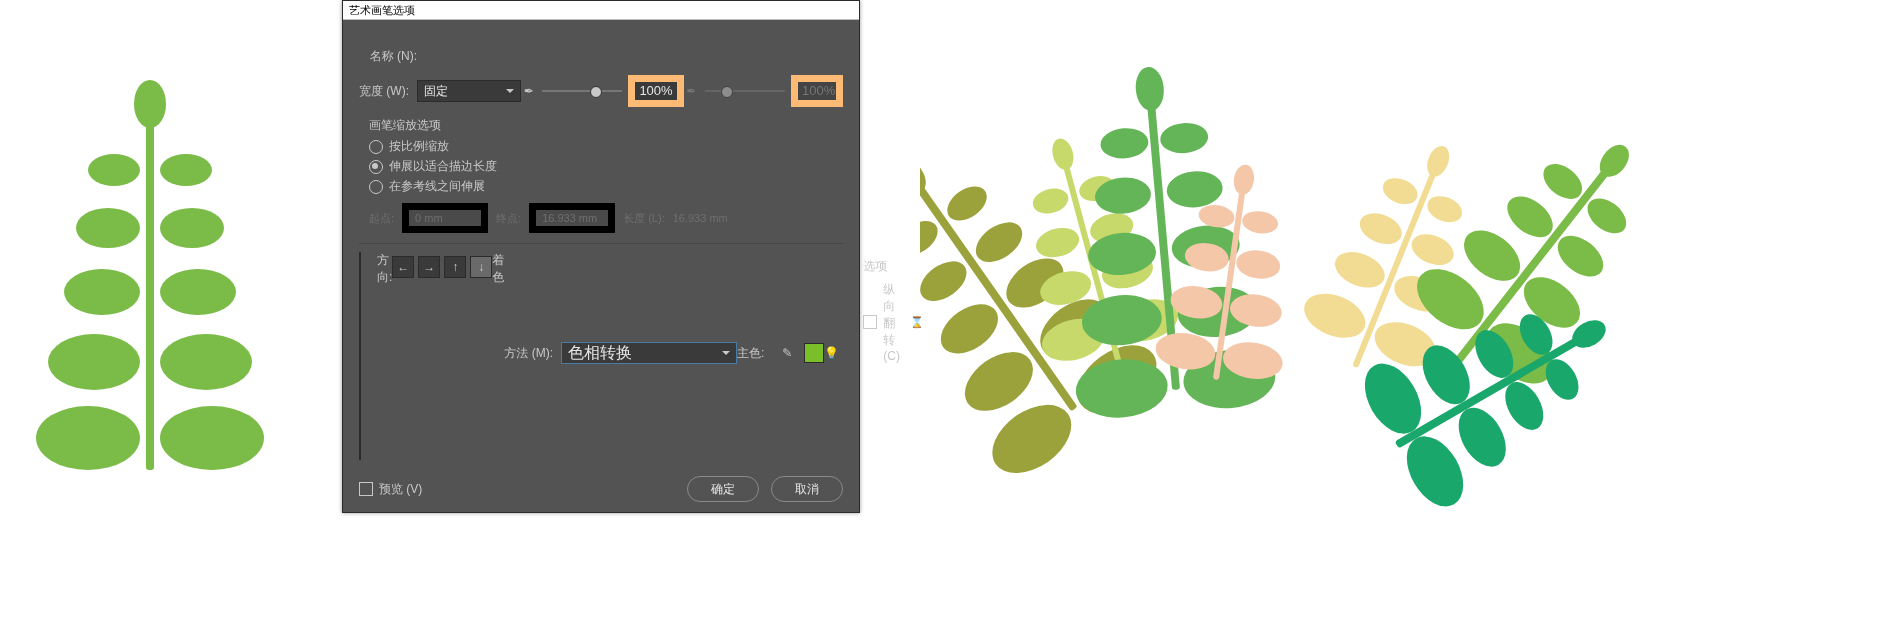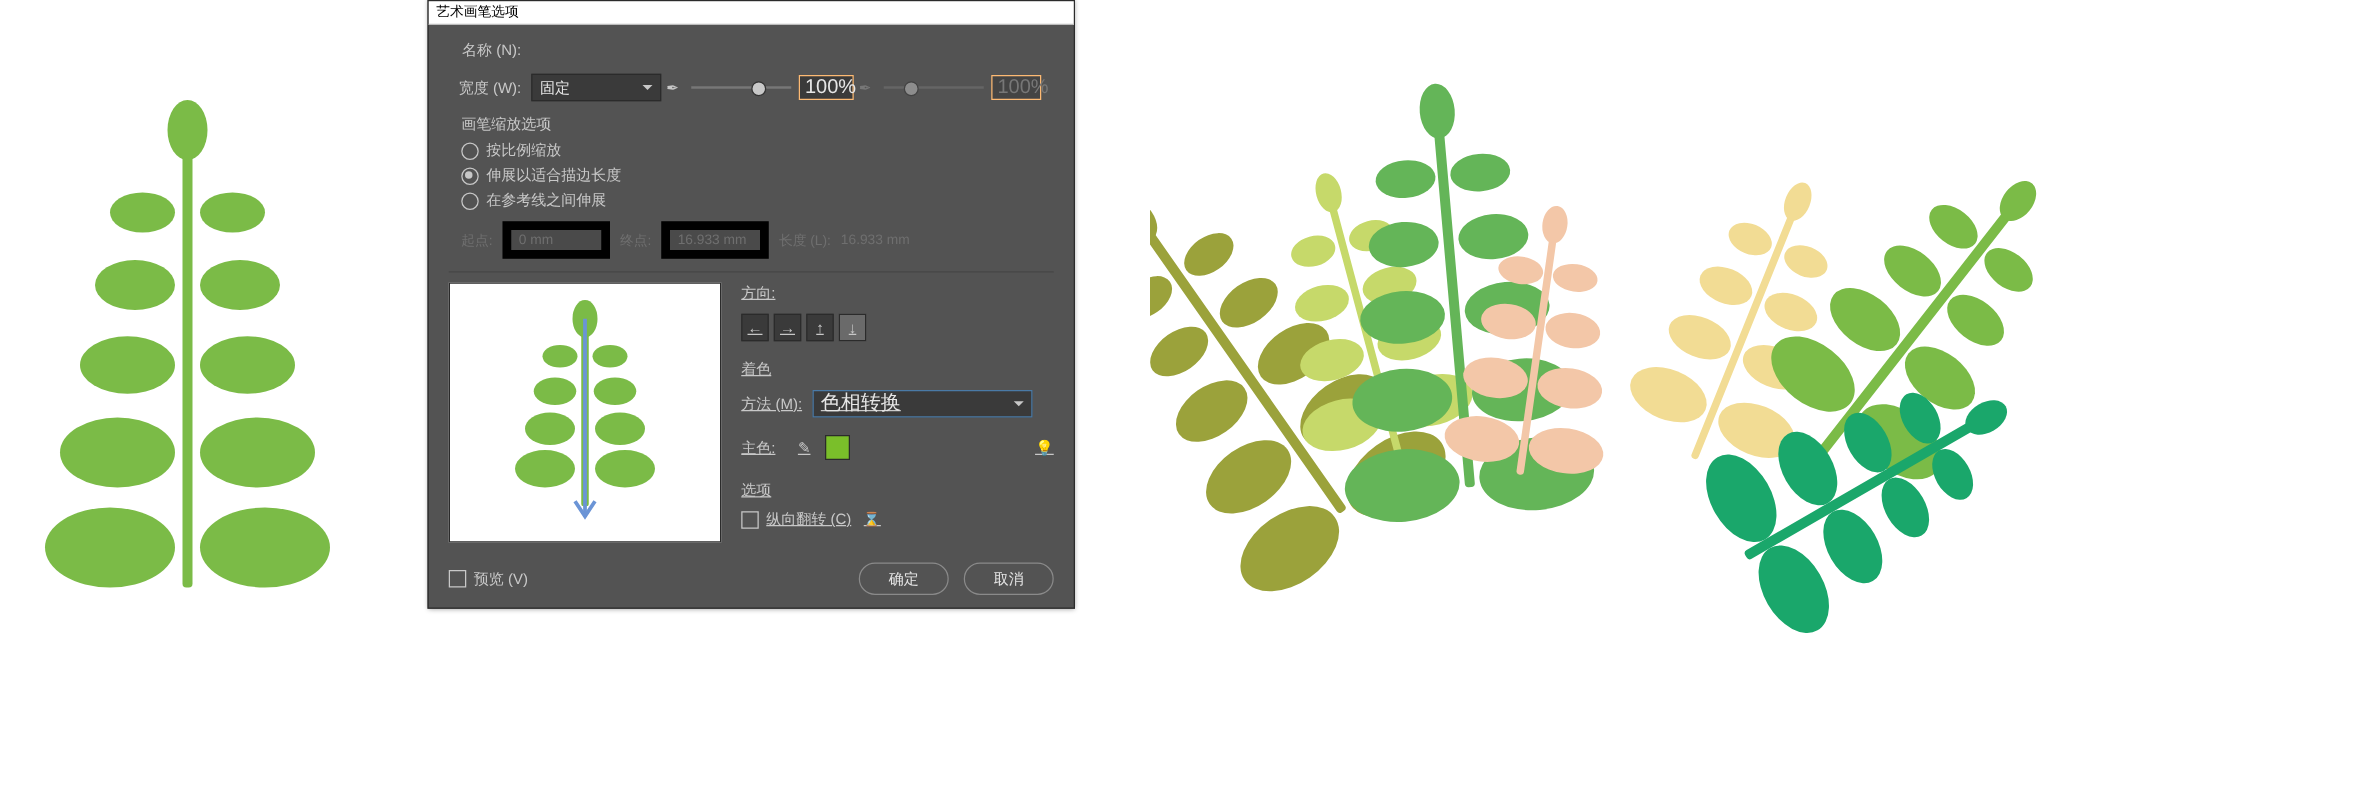--- a/index.html
+++ b/index.html
@@ -47,21 +47,21 @@
   .titlebar {
     background: #ffffff;
     color: #000;
     font-size: 11px;
     padding: 2px 6px;
     border-bottom: 1px solid #bdbdbd;
     height: 14px;
     line-height: 14px;
   }
   .body {
-    padding: 12px 16px 10px 16px;
+    padding: 28px 16px 10px 16px;
   }
   .row {
     display: flex;
     align-items: center;
     margin-bottom: 10px;
   }
   .lbl {
     color: #c8c8c8;
     margin-right: 8px;
     white-space: nowrap;
@@ -127,26 +127,26 @@
     position: absolute;
     top: 2px;
     width: 10px;
     height: 10px;
     border-radius: 50%;
     background: #c8c8c8;
     border: 1px solid #333;
   }
   .pct {
     background: #3a3a3a;
-    border: 1px solid #fdba74;
+    border: 7px solid #fdba74;
     color: #e6e6e6;
     height: 18px;
     line-height: 18px;
     padding: 0 4px;
-    font-size: 16px;
+    font-size: 13px;
     width: 34px;
     text-align: right;
   }
   .pct.dim { color: #777; width: 30px; background:#444; }
 
   .section {
     margin-top: 6px;
     margin-bottom: 6px;
   }
   .section-title {
@@ -212,22 +212,20 @@
     background: #ffffff;
     border: 1px solid #2b2b2b;
     display: flex;
     align-items: center;
     justify-content: center;
     overflow: hidden;
   }
   .rhs {
     flex: 1;
     display: flex;
-    flex-direction: column;
-    text-decoration: underline;
   }
   .dir-row {
     display: flex;
     gap: 4px;
     margin-top: 4px;
     margin-bottom: 14px;
   }
   .dir-btn {
     width: 20px;
     height: 20px;
@@ -297,20 +295,21 @@
     background: #3a3a3a;
     border: 1px solid #2b2b2b;
     display: flex;
     align-items: center;
     justify-content: center;
     color: #c8c8c8;
     font-size: 11px;
   }
   .options-block {
     margin-top: 6px;
+    margin-left: 24px;
   }
   .option-row {
     display: flex;
     align-items: center;
     margin-top: 6px;
   }
   .option-row .after-icons {
     display: flex;
     gap: 4px;
     margin-left: 10px;

